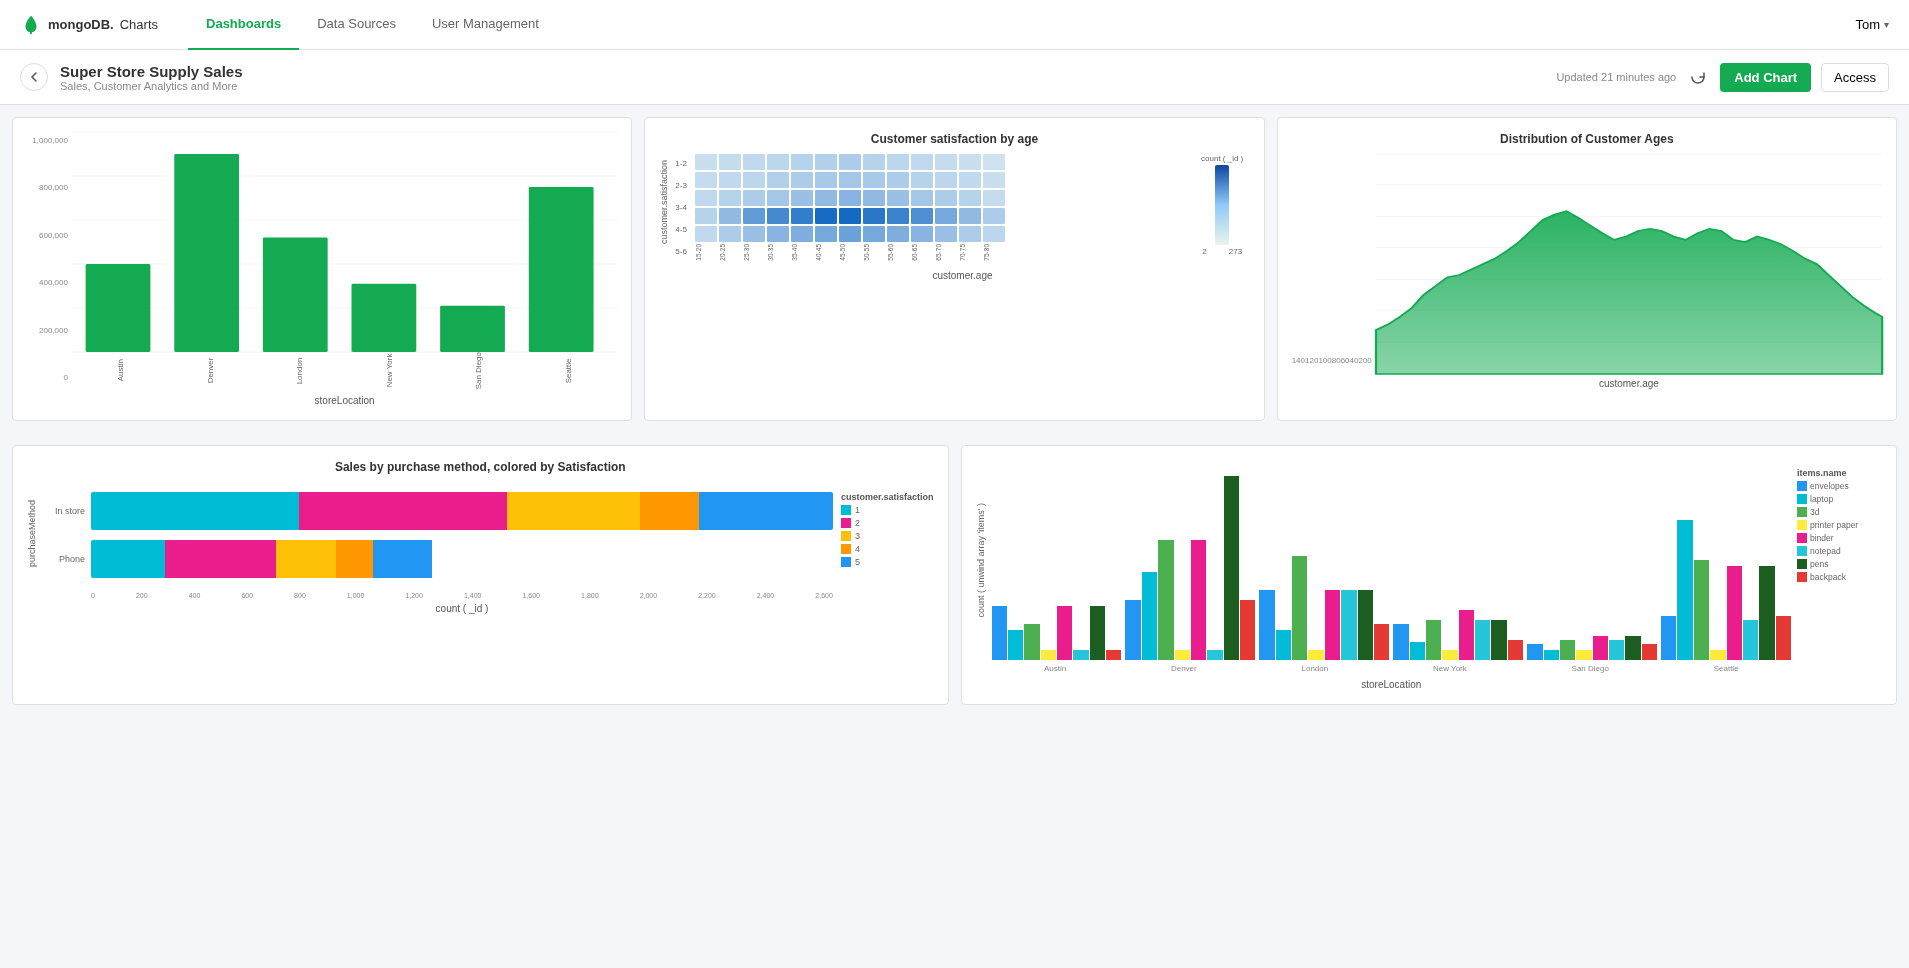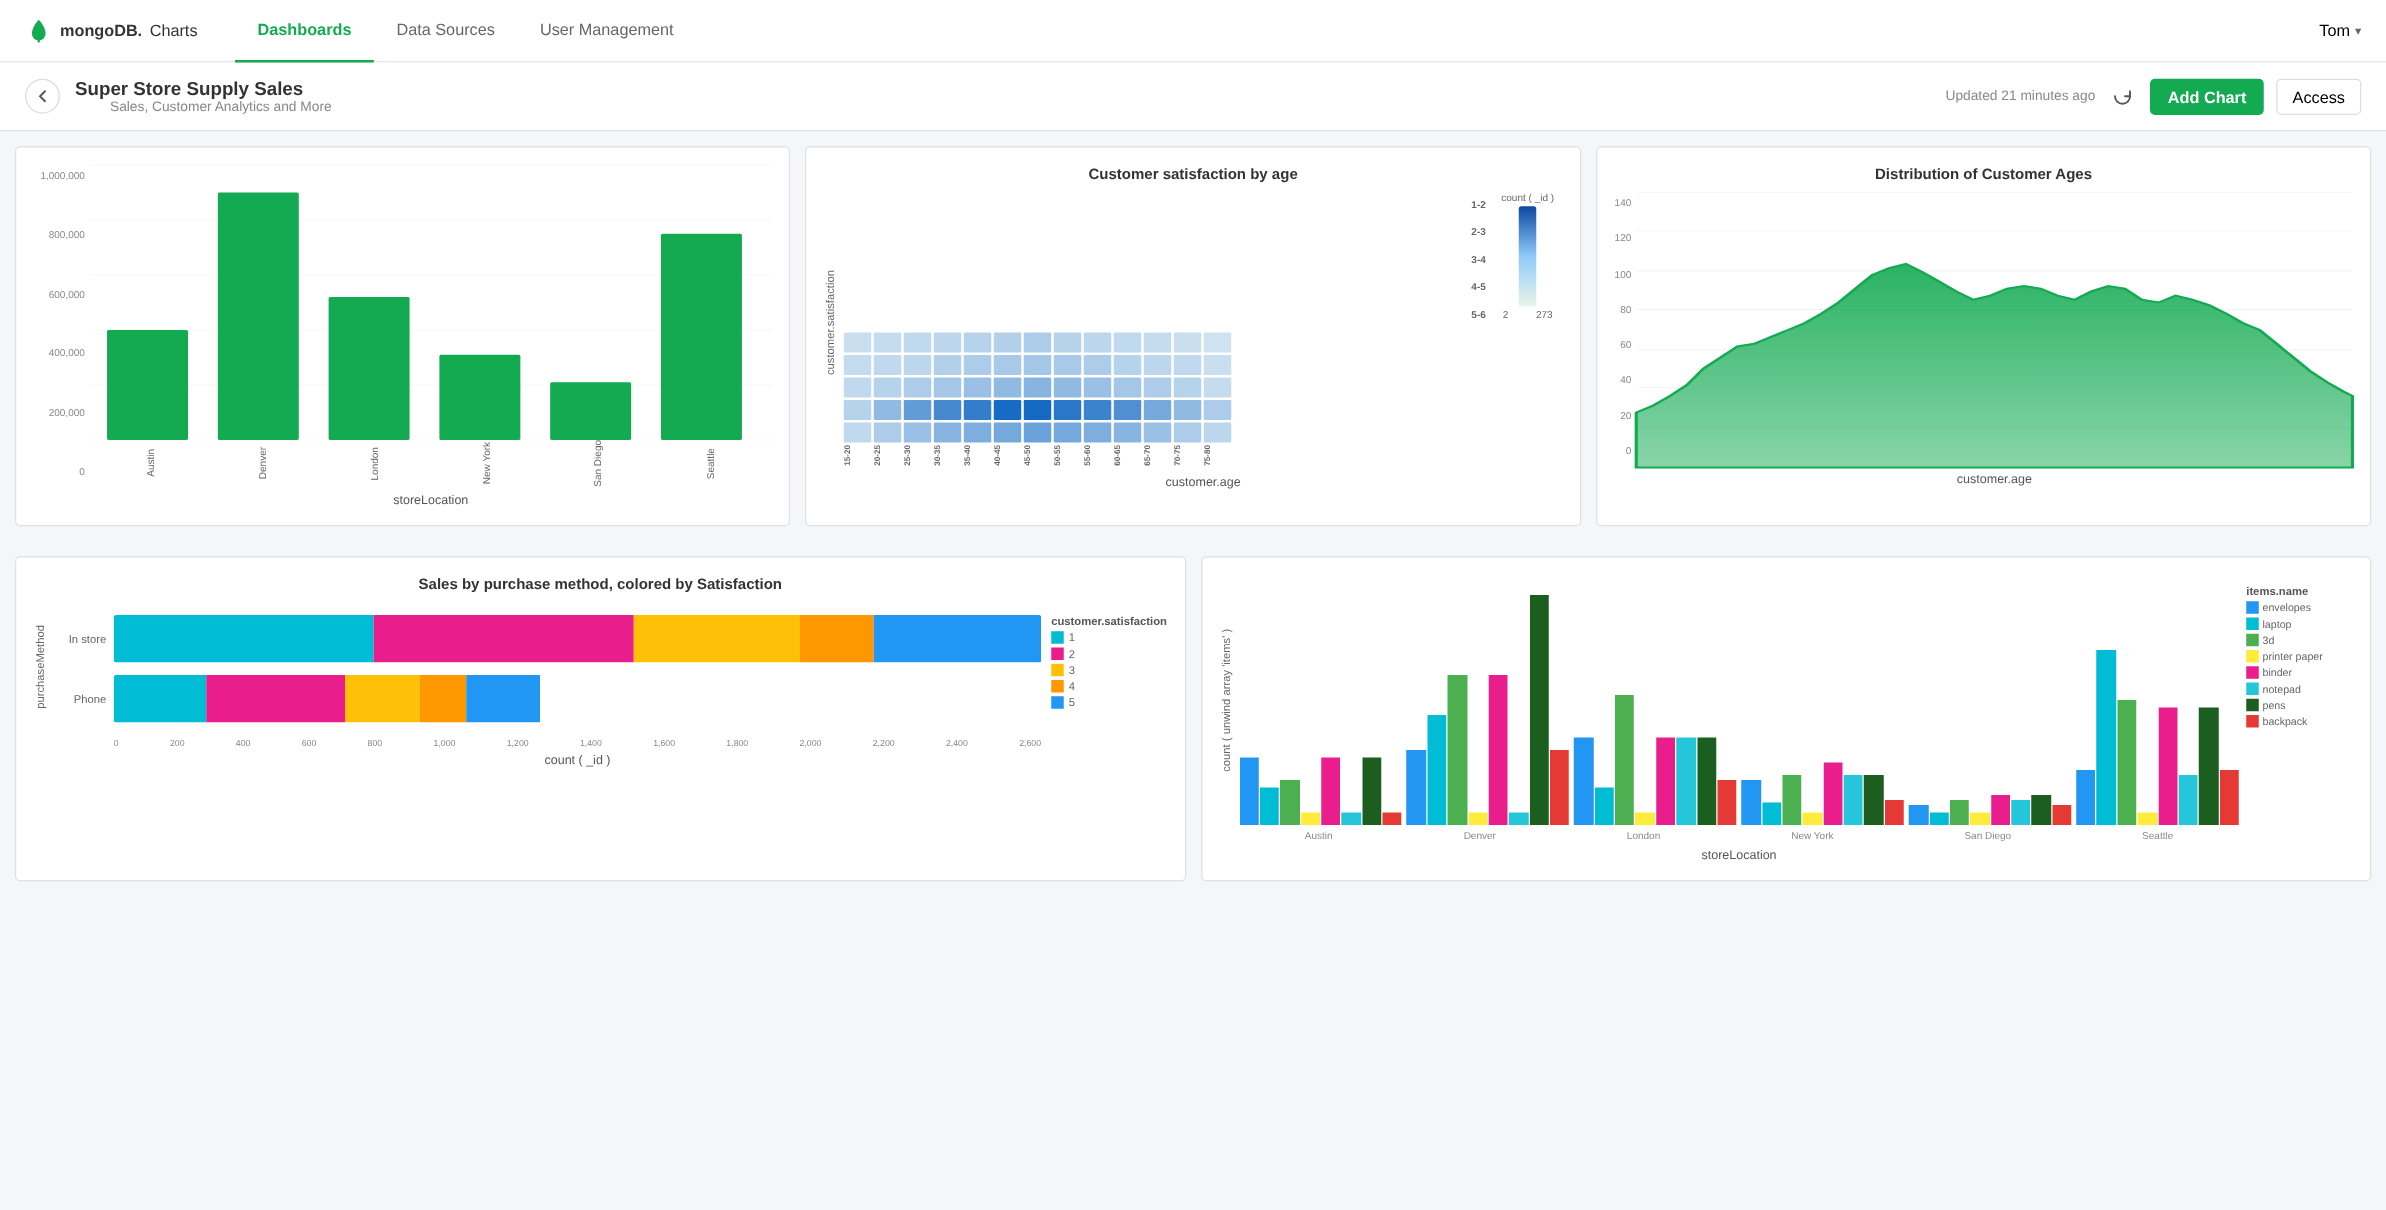--- a/index.html
+++ b/index.html
@@ -14,21 +14,21 @@
     .nav-item.active { color: #13aa52; border-bottom: 2px solid #13aa52; font-weight: 600; }
     .header-right { display: flex; align-items: center; gap: 12px; margin-left: auto; }
     .user-menu { display: flex; align-items: center; gap: 4px; font-size: 13px; cursor: pointer; }
     .user-dropdown { font-size: 10px; color: #666; }
 
     
     .dash-header { background: #fff; border-bottom: 1px solid #e0e0e0; display: flex; align-items: center; padding: 0 20px; height: 55px; }
     .back-btn { width: 28px; height: 28px; border-radius: 50%; border: 1px solid #ddd; display: flex; align-items: center; justify-content: center; cursor: pointer; margin-right: 12px; }
     .dash-title-group { flex: 1; }
     .dash-title { font-size: 15px; font-weight: 700; color: #333; }
-    .dash-subtitle { font-size: 11px; color: #888; margin-left: 28px; }
+    .dash-subtitle { font-size: 11px; color: #888; }
     .dash-actions { display: flex; align-items: center; gap: 10px; }
     .updated-text { font-size: 11px; color: #888; }
     .refresh-btn { width: 24px; height: 24px; display: flex; align-items: center; justify-content: center; cursor: pointer; color: #555; }
     .add-chart-btn { background: #13aa52; color: #fff; border: none; padding: 7px 14px; border-radius: 4px; font-size: 13px; cursor: pointer; font-weight: 600; }
     .access-btn { background: #fff; border: 1px solid #ddd; padding: 6px 12px; border-radius: 4px; font-size: 13px; cursor: pointer; }
 
     
     .charts-grid { padding: 12px; display: grid; grid-template-columns: 1fr 1fr 1fr; grid-template-rows: auto auto; gap: 12px; }
     .chart-card { background: #fff; border-radius: 4px; border: 1px solid #e0e0e0; padding: 14px; }
     .chart-title { font-size: 12px; font-weight: 600; color: #333; text-align: center; margin-bottom: 8px; }
@@ -132,21 +132,21 @@
     <div class="chart-title">Customer satisfaction by age</div>
     <div style="display:flex;gap:6px;">
       <div style="display:flex;align-items:center;padding-bottom:30px;">
         <span style="font-size:9px;color:#666;writing-mode:vertical-rl;transform:rotate(180deg);">customer.satisfaction</span>
       </div>
       <div style="flex:1;display:flex;flex-direction:column;">
         <div style="display:flex;gap:2px;align-items:flex-start;margin-bottom:4px;">
 
           <div style="flex:1;">
 
-            <div id="heatmap-container" style="display: flex; flex-direction: column; gap: 4px; font-weight: bold;">
+            <div id="heatmap-container" style="display: flex; flex-direction: row; gap: 4px;">
             <div style="display: flex; flex-direction: column; justify-content: space-around; gap: 2px; padding-right: 4px; align-items: flex-end;">
                   <span style="font-size: 8px; color: rgb(102, 102, 102); line-height: 1; padding: 6px 0px;">1-2</span>
                   <span style="font-size: 8px; color: rgb(102, 102, 102); line-height: 1; padding: 6px 0px;">2-3</span>
                   <span style="font-size: 8px; color: rgb(102, 102, 102); line-height: 1; padding: 6px 0px;">3-4</span>
                   <span style="font-size: 8px; color: rgb(102, 102, 102); line-height: 1; padding: 6px 0px;">4-5</span>
                   <span style="font-size: 8px; color: rgb(102, 102, 102); line-height: 1; padding: 6px 0px;">5-6</span>
                 </div>
                 <div style="display: flex; flex-direction: column;">
                   <div style="display: flex; flex-direction: column; gap: 2px;">
                     <div style="display: flex; gap: 2px;">
@@ -254,21 +254,21 @@
           </div>
         </div>
         <div style="text-align:center;font-size:10px;color:#555;margin-top:4px;">customer.age</div>
       </div>
     </div>
   </div>
 
   <div class="chart-card">
     <div class="chart-title">Distribution of Customer Ages</div>
     <div style="display:flex;gap:4px;align-items:stretch;">
-      <div style="display:flex;flex-direction:column;justify-content:space-between;align-items:flex-end;padding-bottom:24px;padding-top:4px;">
+      <div style="display:flex;flex-direction:row;justify-content:space-between;align-items:flex-end;padding-bottom:24px;padding-top:4px;">
         <span style="font-size:8px;color:#888;">140</span>
         <span style="font-size:8px;color:#888;">120</span>
         <span style="font-size:8px;color:#888;">100</span>
         <span style="font-size:8px;color:#888;">80</span>
         <span style="font-size:8px;color:#888;">60</span>
         <span style="font-size:8px;color:#888;">40</span>
         <span style="font-size:8px;color:#888;">20</span>
         <span style="font-size:8px;color:#888;">0</span>
       </div>
       <div style="flex:1;display:flex;flex-direction:column;">

